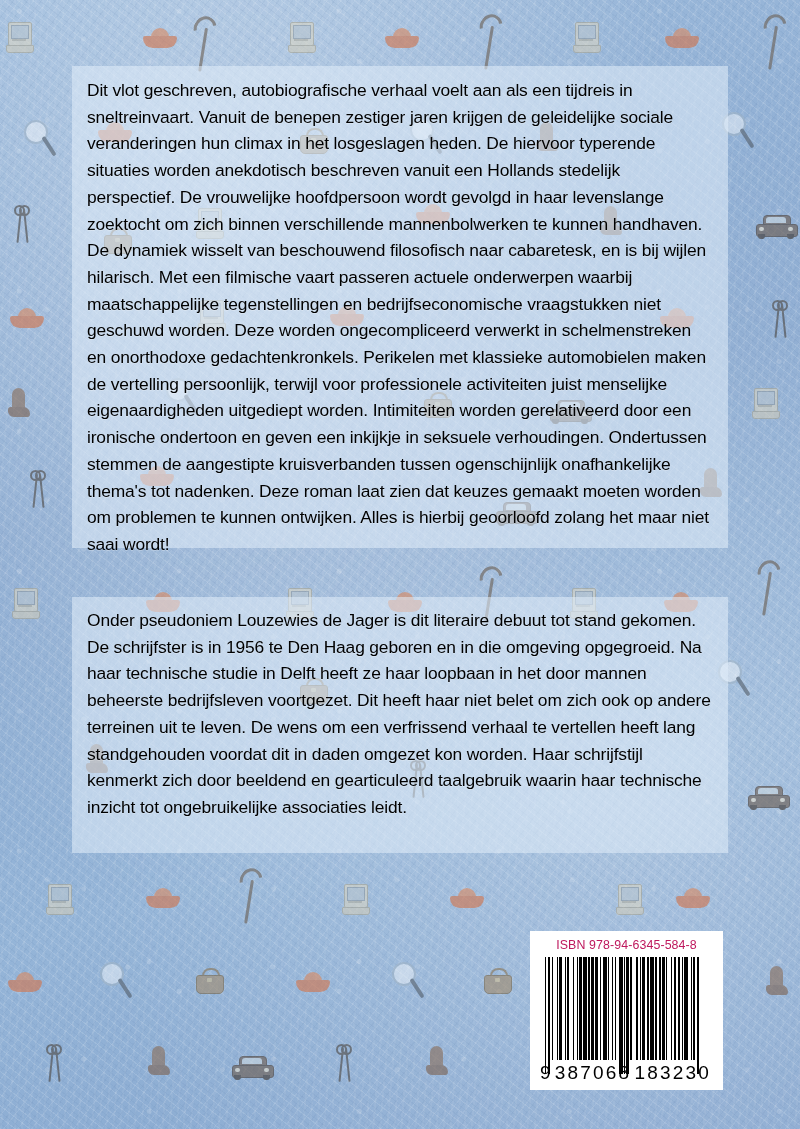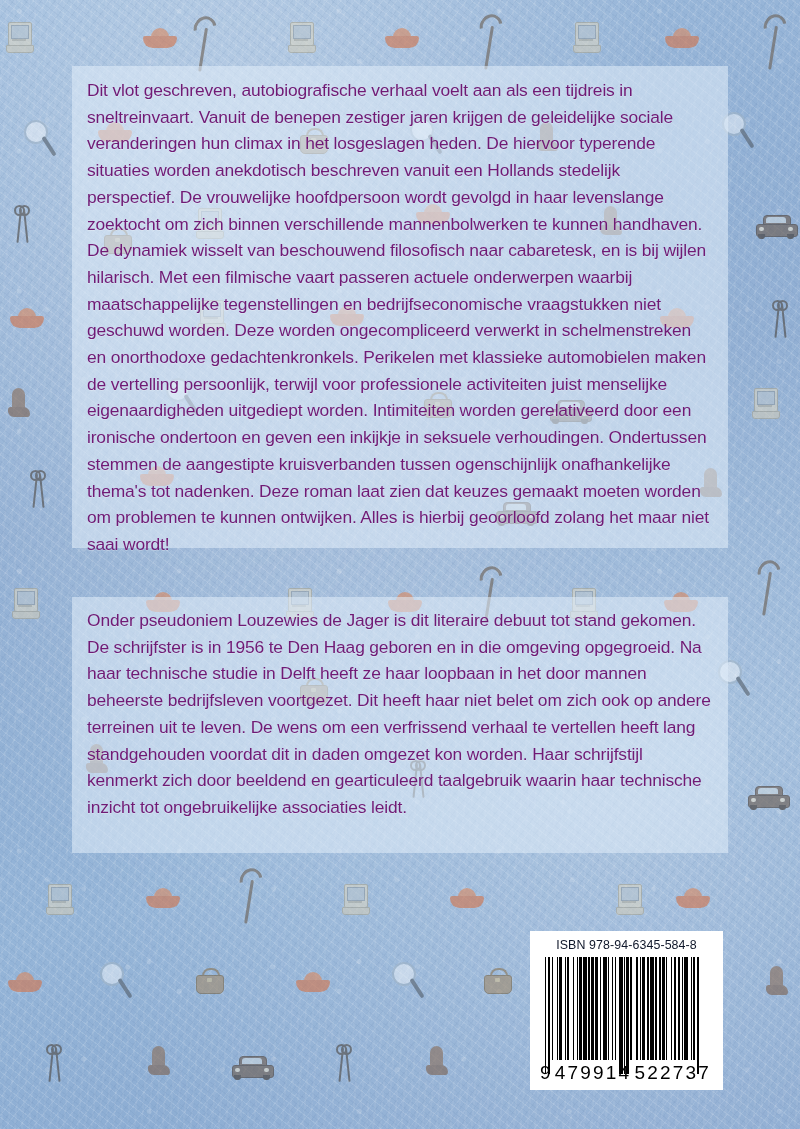--- a/index.html
+++ b/index.html
@@ -192,21 +192,21 @@
   .ico-scissors .ring-b { right: 0; }
 
   
   .panel {
     position: absolute;
     background: rgba(225,238,250,0.56);
     box-sizing: border-box;
   }
 
   .blurb-text, .author-text {
-    color: #701a75;
+    color: #000000;
     font-size: 17.4px;
     line-height: 26.7px;
     letter-spacing: -0.15px;
     white-space: pre-line;
     text-shadow: 0 1px 0 rgba(255,255,255,0.25);
   }
 
   #panel-blurb {
     left: 72px; top: 66px; width: 656px; height: 482px;
     padding: 11px 16px 0 15px;
@@ -229,21 +229,21 @@
     position: absolute;
     left: 530px; top: 931px;
     width: 193px; height: 159px;
     background: #ffffff;
   }
   #isbn-line {
     position: absolute;
     top: 7px; left: 0; width: 100%;
     text-align: center;
     font-size: 12.4px;
-    color: #0f172a;
+    color: #be185d;
     letter-spacing: 0.1px;
   }
   #barcode-bars {
     position: absolute;
     left: 15px; top: 26px;
     width: 163px; height: 103px;
     display: flex;
     align-items: flex-start;
     gap: 0;
   }
@@ -707,18 +707,18 @@
         <span class="sp" style="width: 2.64px; height: 103px;"></span>
         <span class="bar" style="width: 1.32px; height: 103px;"></span>
         <span class="sp" style="width: 1.32px; height: 103px;"></span>
         <span class="bar" style="width: 1.32px; height: 103px;"></span>
         <span class="sp" style="width: 2.64px; height: 117px;"></span>
         <span class="bar" style="width: 1.32px; height: 117px;"></span>
         <span class="sp" style="width: 1.32px; height: 117px;"></span>
       </div>
     <div id="barcode-digits">
       <span class="grp-lead">9</span>
-      <span class="grp-mid">479914</span>
-      <span class="grp-end">522737</span>
+      <span class="grp-mid">387068</span>
+      <span class="grp-end">183230</span>
     </div>
   </div>
 
 </div>
 
 </body></html>

